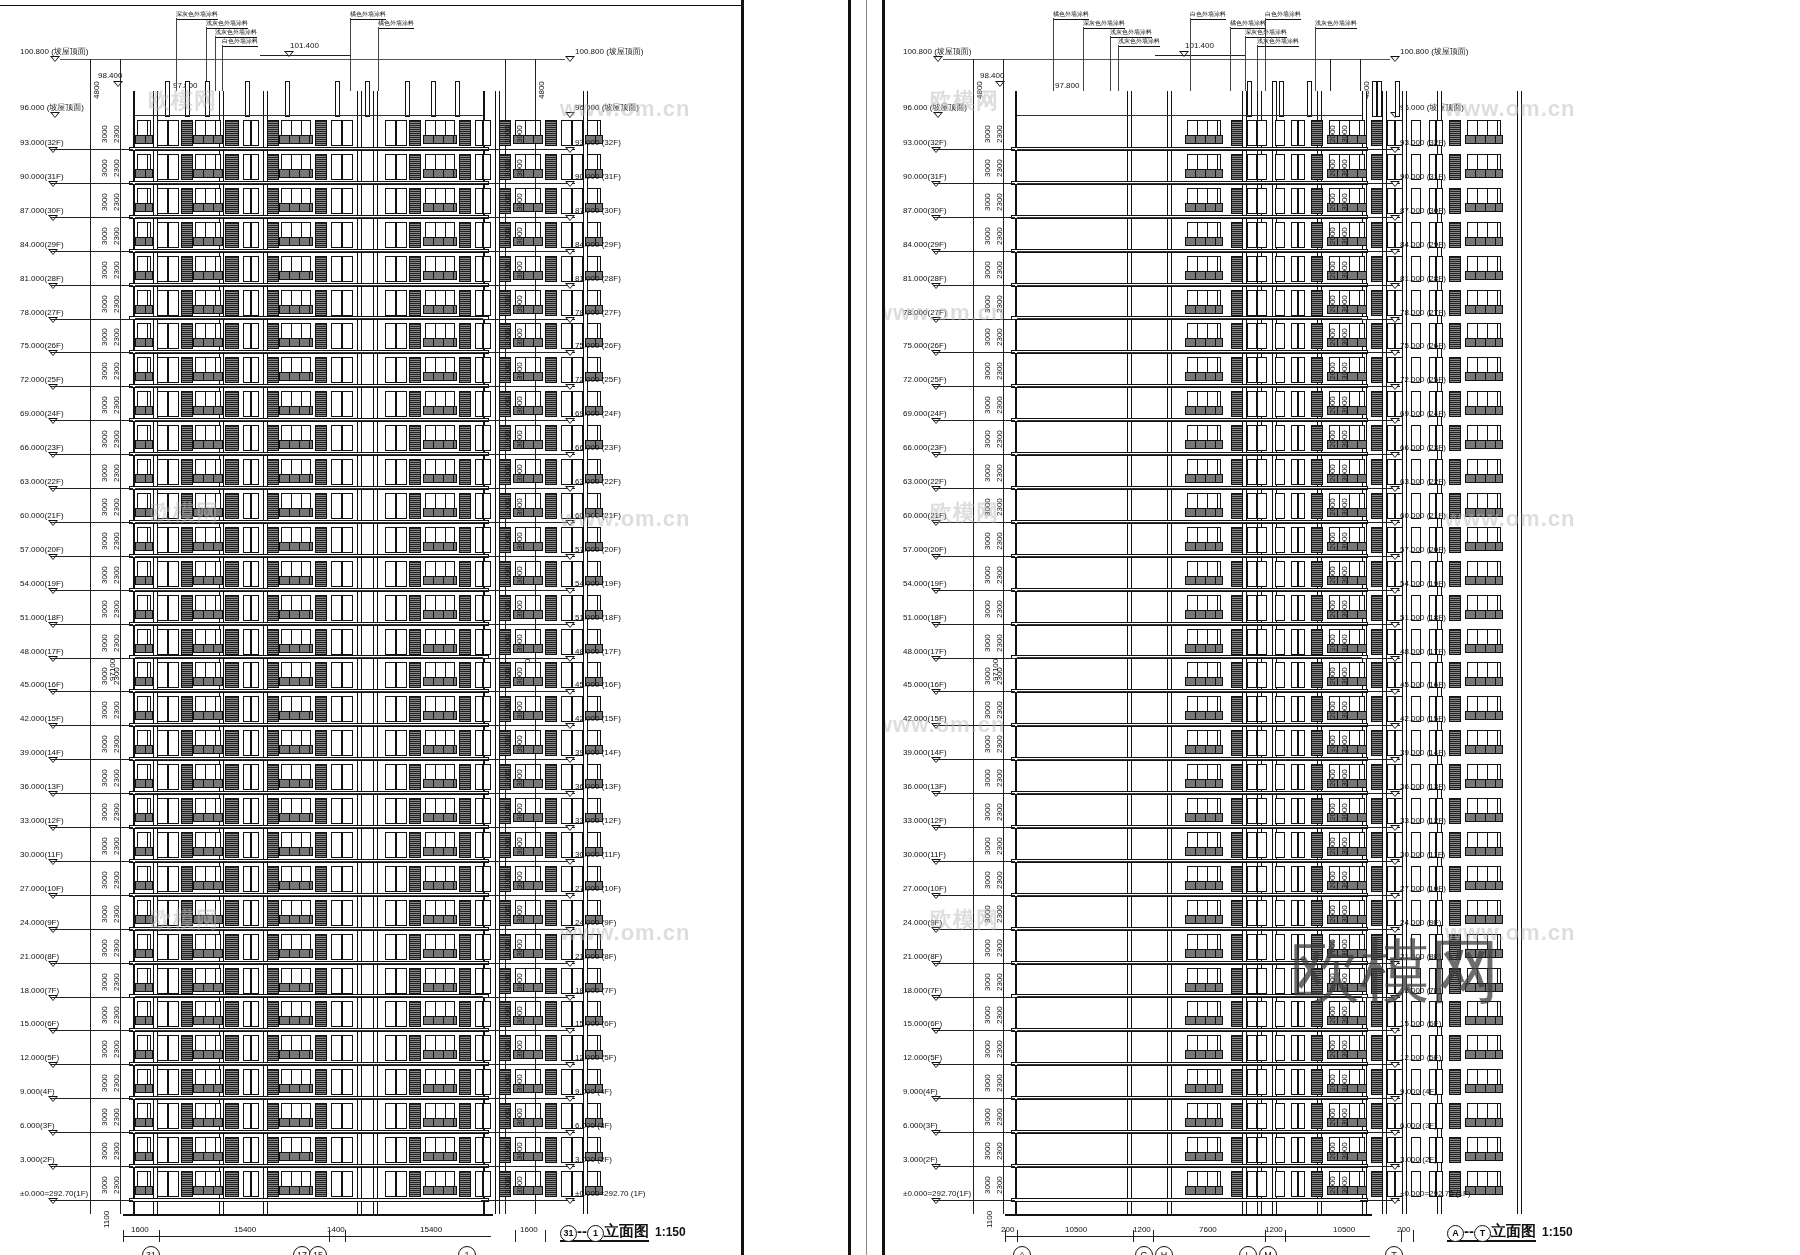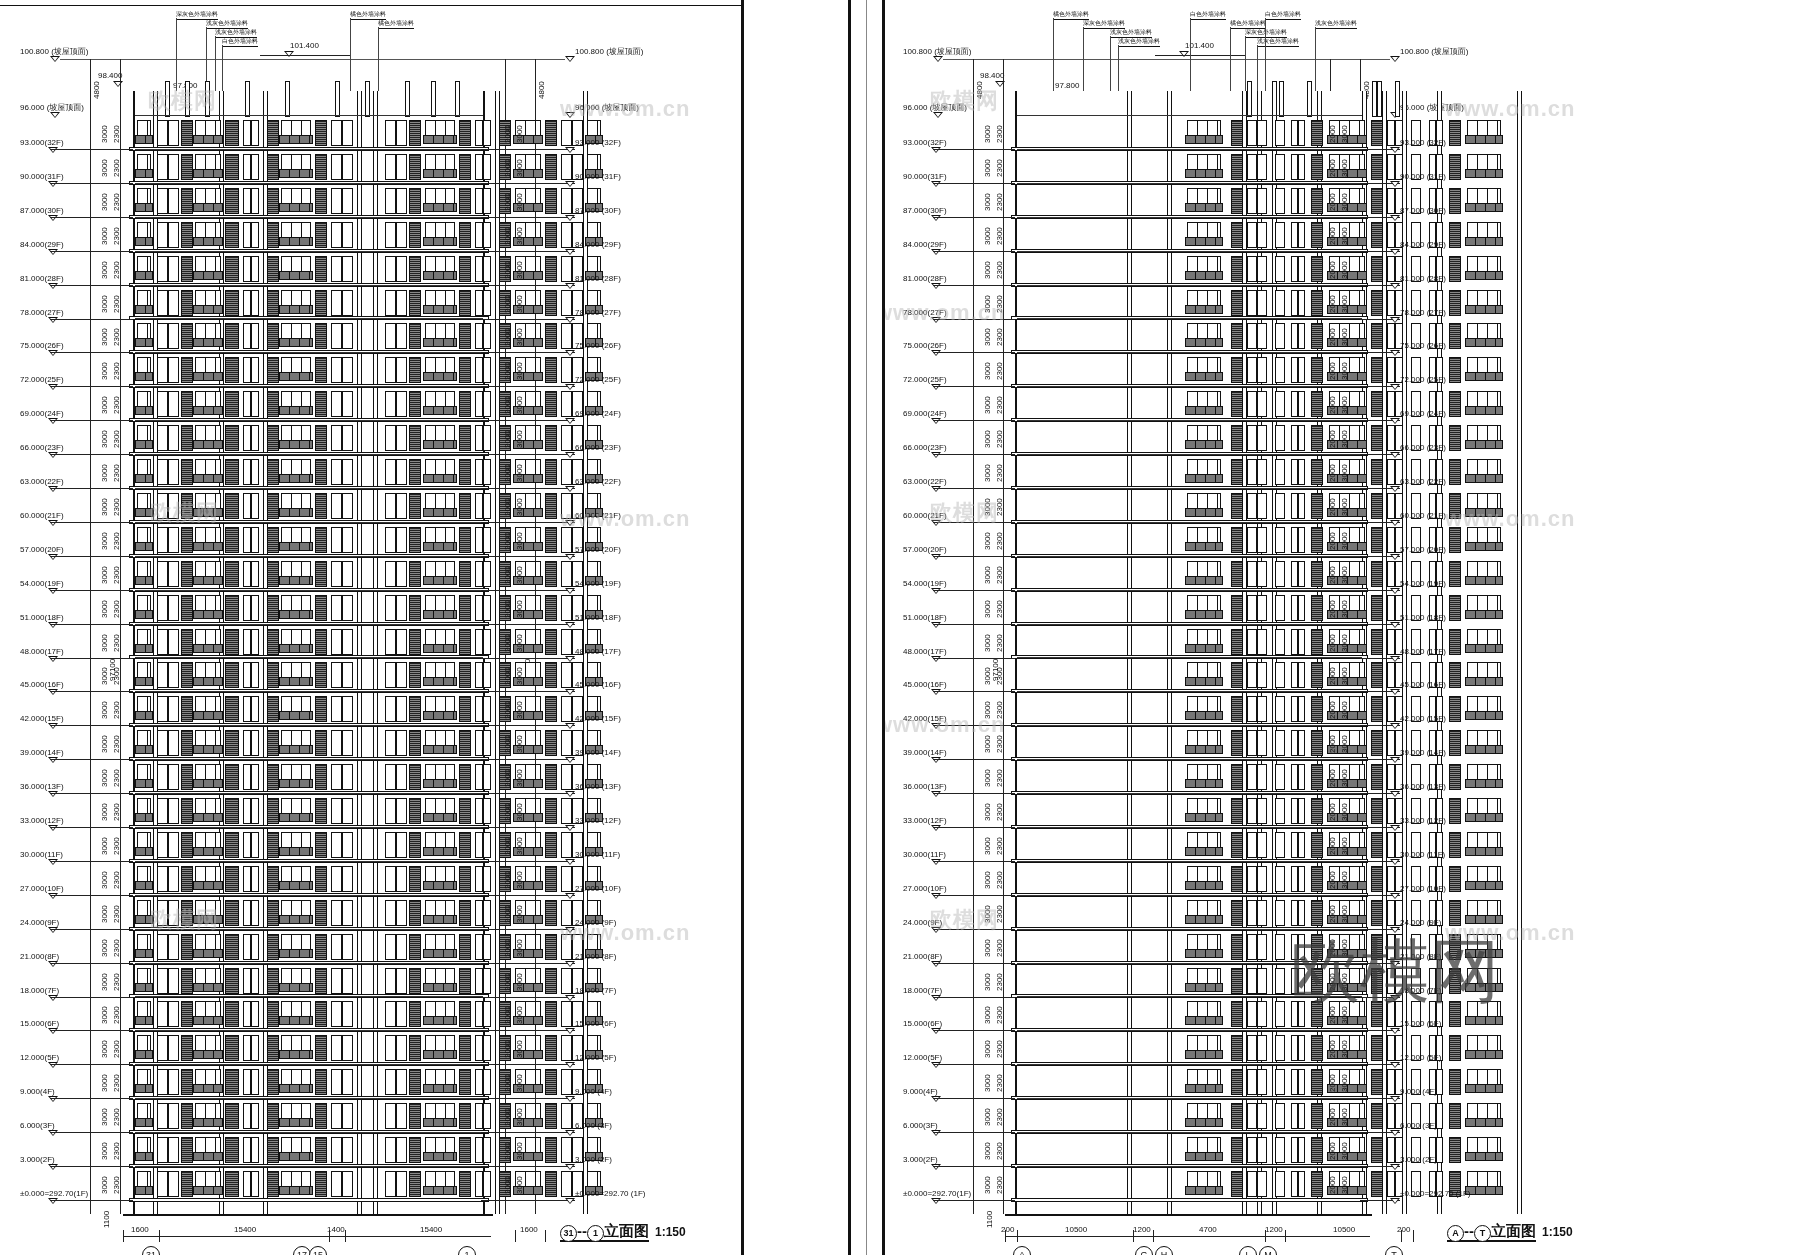--- a/index.html
+++ b/index.html
@@ -2370,21 +2370,21 @@
       <div class="dimtxt" style="left:443px;top:1193.8999999999999px;">2000</div>
       <div class="hline" style="left:120px;top:1213.8999999999999px;width:367px;height:2px;background:#111;"></div>
       <div class="dimtxt" style="left:100px;top:1227.8999999999999px;">1100</div>
       <div class="hline" style="left:120px;top:1235.8999999999999px;width:365px;"></div>
       <div class="lvl-label" style="left:116px;top:1224.8999999999999px;">200</div>
       <div class="vline" style="left:120px;top:1229.8999999999999px;height:12px;"></div>
       <div class="lvl-label" style="left:180px;top:1224.8999999999999px;">10500</div>
       <div class="vline" style="left:132px;top:1229.8999999999999px;height:12px;"></div>
       <div class="lvl-label" style="left:248px;top:1224.8999999999999px;">1200</div>
       <div class="vline" style="left:248px;top:1229.8999999999999px;height:12px;"></div>
-      <div class="lvl-label" style="left:314px;top:1224.8999999999999px;">4700</div>
+      <div class="lvl-label" style="left:314px;top:1224.8999999999999px;">7600</div>
       <div class="vline" style="left:268px;top:1229.8999999999999px;height:12px;"></div>
       <div class="lvl-label" style="left:380px;top:1224.8999999999999px;">1200</div>
       <div class="vline" style="left:380px;top:1229.8999999999999px;height:12px;"></div>
       <div class="lvl-label" style="left:448px;top:1224.8999999999999px;">10500</div>
       <div class="vline" style="left:400px;top:1229.8999999999999px;height:12px;"></div>
       <div class="lvl-label" style="left:512px;top:1224.8999999999999px;">200</div>
       <div class="vline" style="left:516px;top:1229.8999999999999px;height:12px;"></div>
       <div class="vline" style="left:528px;top:1229.8999999999999px;height:12px;"></div>
       <div class="axis-circle" style="left:128px;top:1245.8999999999999px;">A</div>
       <div class="axis-circle" style="left:250px;top:1245.8999999999999px;">G</div>

